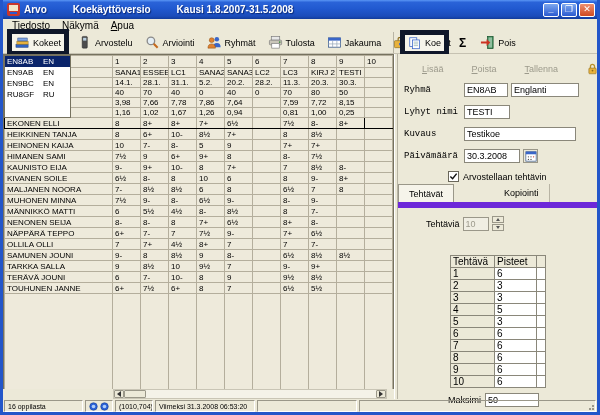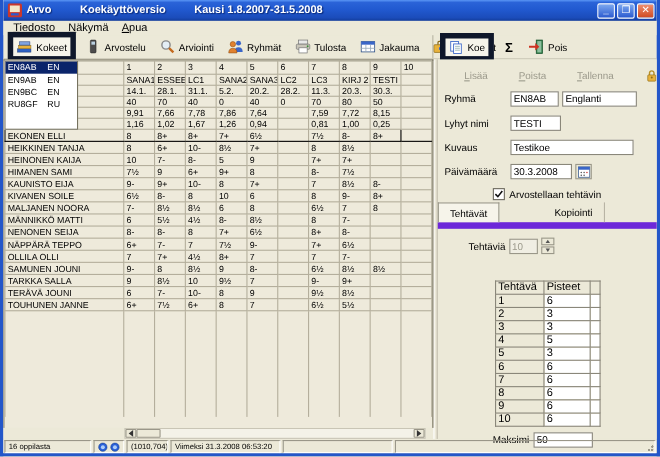--- a/index.html
+++ b/index.html
@@ -60,21 +60,21 @@
   .tri-r{width:0;height:0;border:3px solid transparent;border-left:4px solid #333;margin-right:-3px;}
   .thumb{width:22px;height:8px;background:#ece9d8;border:1px solid #9a9789;border-radius:1px;flex:none;}
   .track{flex:1;}
   
   .vsplit{width:4px;flex:none;background:#ece9d8;border-left:1px solid #fff;border-right:1px solid #b8b4a4;}
   .rpanel{flex:1;background:#ece9d8;font-size:9px;position:relative;padding-top:6px;}
   .actions{display:flex;align-items:center;margin:2px 8px 8px 24px;gap:0;justify-content:space-between;padding-right:4px;}
   .abtn{color:#9c9a8c;}
   .abtn.enabled{color:#000;display:flex;align-items:center;gap:3px;}
   .frow{display:flex;align-items:center;margin:0 6px 8px 6px;}
-  .flabel{width:60px;flex:none;}
+  .flabel{width:60px;flex:none;font-family:Liberation Mono, monospace;}
   .fbox{height:14px;border:1px solid #8a877a;background:#fff;padding:1px 2px;font-size:9px;overflow:hidden;white-space:nowrap;}
   .calbtn{width:15px;height:14px;margin-left:3px;border:1px solid #9a9789;background:#ece9d8;display:flex;align-items:center;justify-content:center;}
   .chkrow{display:flex;align-items:center;gap:4px;margin:2px 6px 8px 50px;}
   .chk{width:11px;height:11px;background:#fff;border:1px solid #6a675a;display:flex;align-items:center;justify-content:center;flex:none;}
   .subtabs{display:flex;align-items:flex-end;height:18px;border-bottom:6px solid #6d28d9;margin-top:4px;gap:40px;}
   .stab{padding:2px 10px;height:18px;display:flex;align-items:center;border-right:1px solid #b8b4a4;}
   .stab.active{background:#f6f4ea;border:1px solid #9a9789;border-bottom:none;}
   .sprow{display:flex;align-items:center;margin:8px 6px 6px 28px;gap:3px;}
   .spbox{width:26px;height:14px;border:1px solid #9a9789;background:#f0eee3;color:#9c9a8c;padding:1px 2px;}
   .spin{display:flex;flex-direction:column;gap:1px;}
@@ -285,21 +285,21 @@
                 <td class="stat">0</td>
                 <td class="stat">40</td>
                 <td class="stat">0</td>
                 <td class="stat">70</td>
                 <td class="stat">80</td>
                 <td class="stat">50</td>
                 <td class="stat"></td>
               </tr>
               <tr class="r-stat">
                 <td class="rowlabel">Keskiarvo</td>
-                <td class="stat">9,91</td>
+                <td class="stat">3,98</td>
                 <td class="stat">7,66</td>
                 <td class="stat">7,78</td>
                 <td class="stat">7,86</td>
                 <td class="stat">7,64</td>
                 <td class="stat"></td>
                 <td class="stat">7,59</td>
                 <td class="stat">7,72</td>
                 <td class="stat">8,15</td>
                 <td class="stat"></td>
               </tr>
@@ -398,20 +398,33 @@
                 <td class="name">MALJANEN NOORA</td>
                 <td class="grade">7-</td>
                 <td class="grade">8½</td>
                 <td class="grade">8½</td>
                 <td class="grade">6</td>
                 <td class="grade">8</td>
                 <td class="grade"></td>
                 <td class="grade">6½</td>
                 <td class="grade">7</td>
                 <td class="grade">8</td>
+                <td class="grade"></td>
+              </tr>
+              <tr class="r-stud">
+                <td class="name">MUHONEN MINNA</td>
+                <td class="grade">7½</td>
+                <td class="grade">9-</td>
+                <td class="grade">8-</td>
+                <td class="grade">6½</td>
+                <td class="grade">9-</td>
+                <td class="grade"></td>
+                <td class="grade">8-</td>
+                <td class="grade">9-</td>
+                <td class="grade"></td>
                 <td class="grade"></td>
               </tr>
               <tr class="r-stud">
                 <td class="name">MÄNNIKKÖ MATTI</td>
                 <td class="grade">6</td>
                 <td class="grade">5½</td>
                 <td class="grade">4½</td>
                 <td class="grade">8-</td>
                 <td class="grade">8½</td>
                 <td class="grade"></td>

